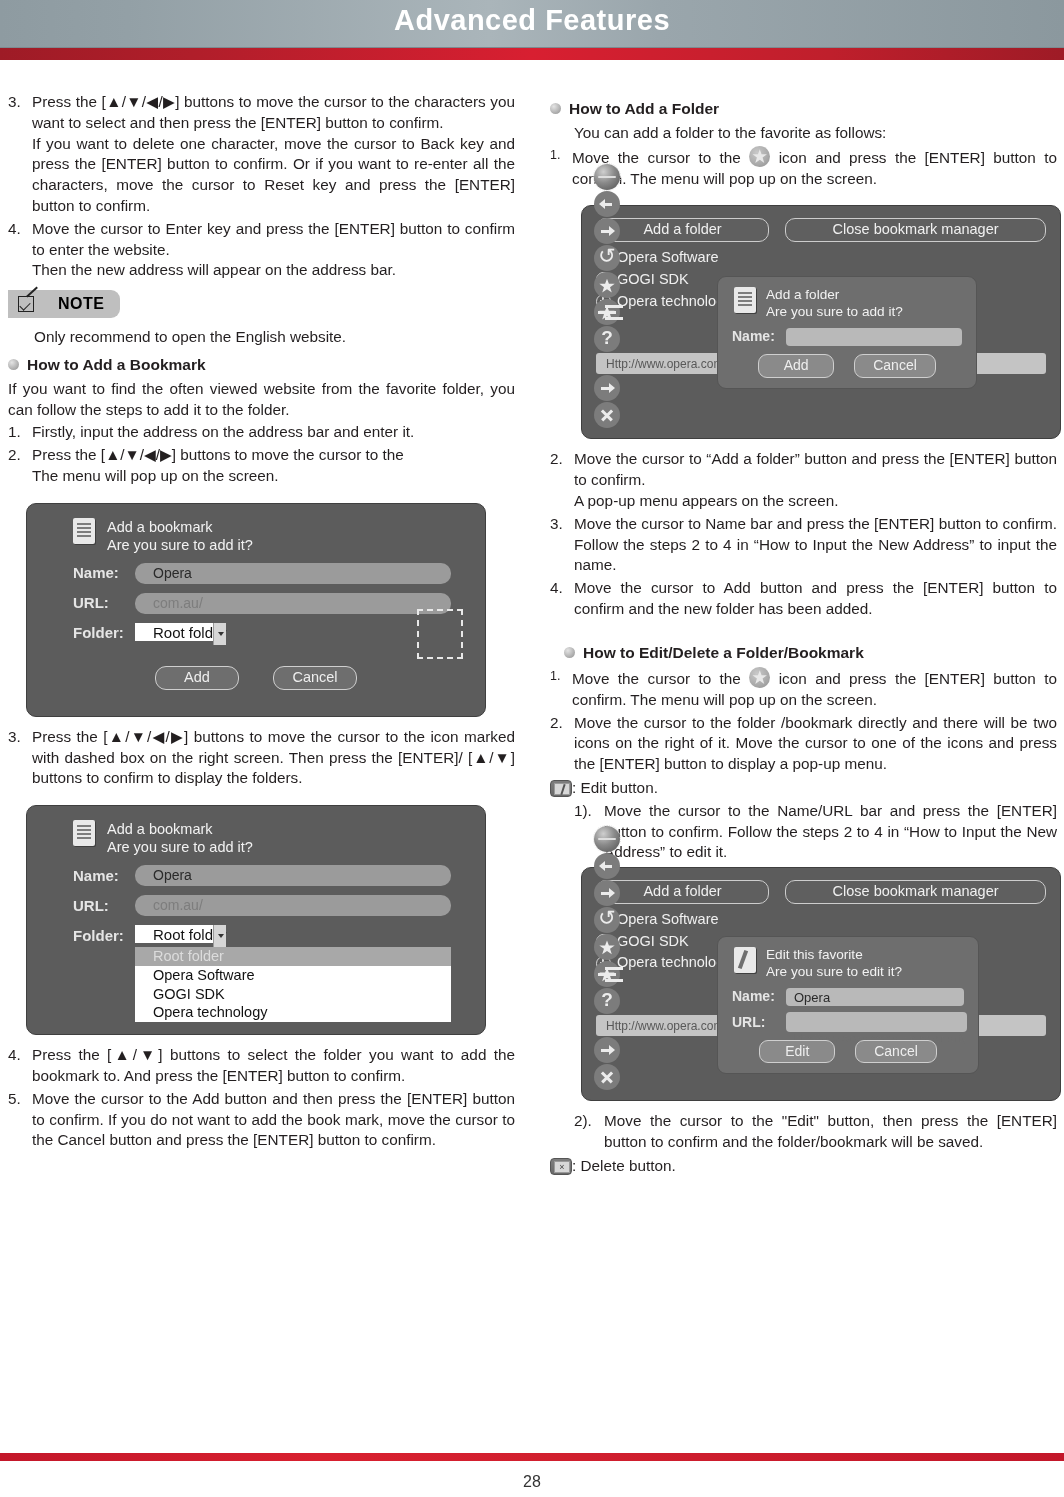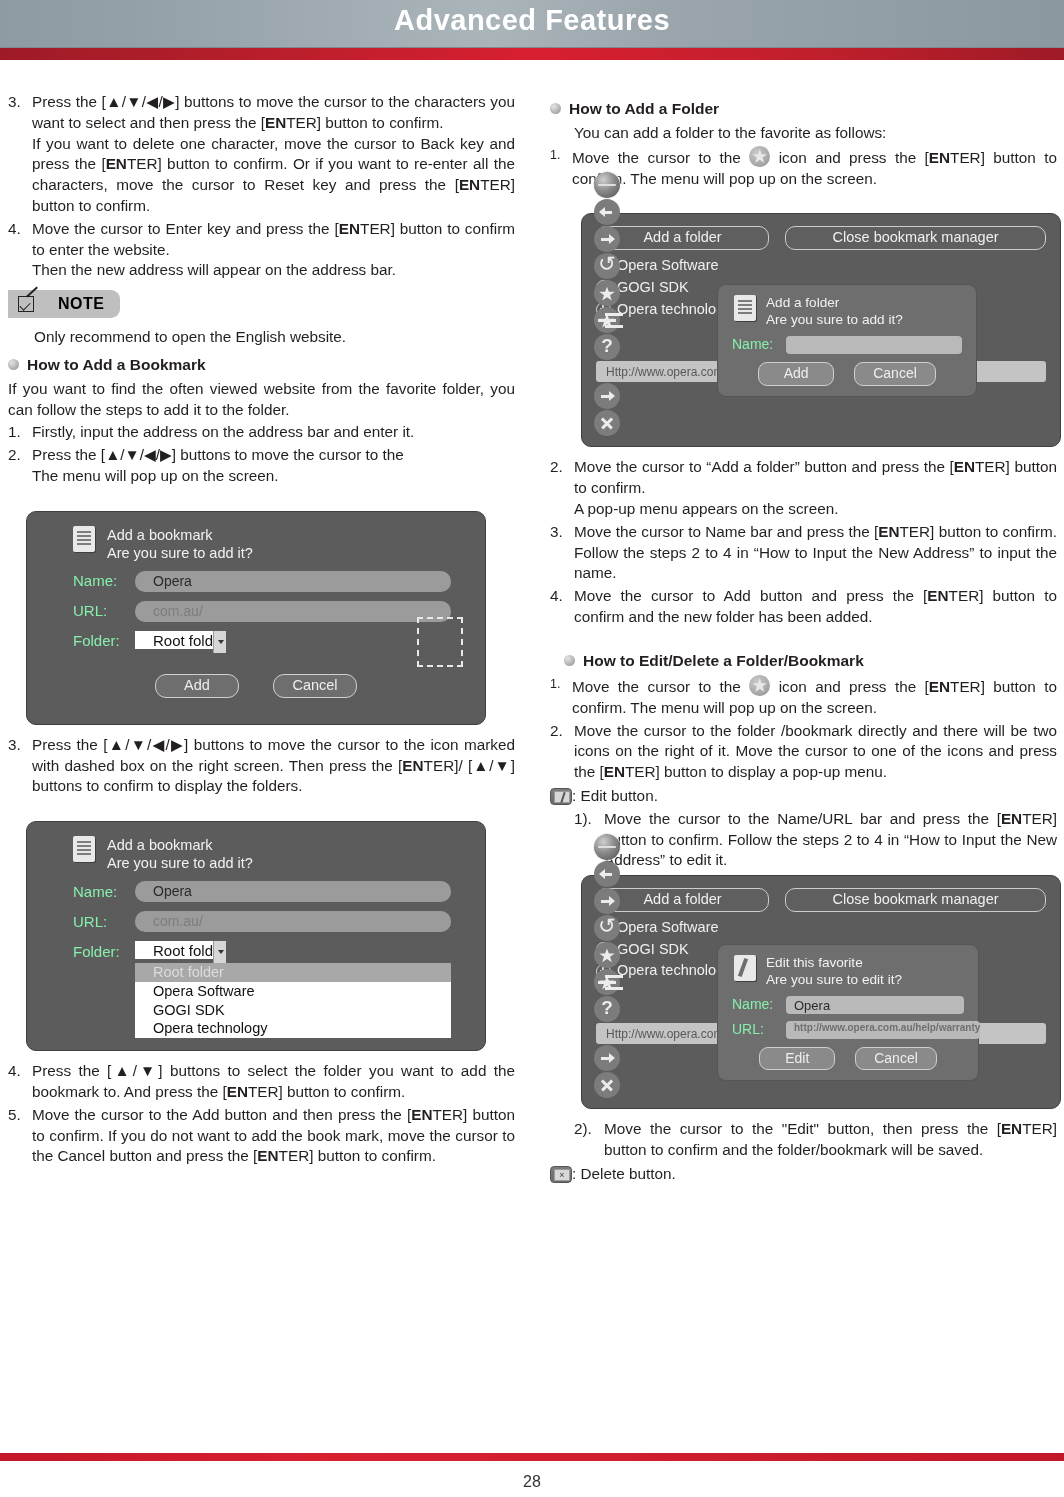--- a/index.html
+++ b/index.html
@@ -48,21 +48,21 @@
   .numitem > .num { flex:0 0 auto; width:24px; text-align:left; }
   .numitem > .num.narrow { width:22px; }
   .numitem > .num.sup { font-size:12.5px; padding-top:1px; }
   .numitem > .body { flex:1 1 auto; text-align:justify; }
   .numitem > .body > p { margin:0; }
   .numitem > .body > p.last { text-align:left; }
   .lastline { text-align:left; }
 
   .indent { margin-left:24px; }
 
-  b.kb { font-weight:bold;margin-top:31px; }
+  b.kb { font-weight:normal;margin-top:31px; }
 
   
   .sec-head {
     display:flex; align-items:center; gap:8px;
     font-weight:bold; font-size:15.5px; margin:6px 0 4px 0;
   }
   .sec-bullet {
     width:11px; height:11px; border-radius:50%;
     background:radial-gradient(circle at 35% 32%, #e4e4e4 0%, #b5b5b5 55%, #8f8f8f 100%);
     flex:0 0 auto;
@@ -131,21 +131,21 @@
     content:""; position:absolute; left:7px; top:0px;
     width:2px; height:11px; background:#555; transform:rotate(18deg);
   }
 
   
   .screen {
     background:#5c5c5c;
     border:1px solid #3f3f3f;
     border-radius:10px;
     position:relative;
-    margin:24px 0 10px 0;
+    margin:16px 0 10px 0;
   }
 
   
   .dlg-screen { width:460px; height:214px; margin-left:18px; }
   .dlg-screen.tall { height:230px; }
 
   .dlg-head { display:flex; gap:12px; padding:14px 0 0 46px; }
   .doc-icon {
     width:22px; height:26px; background:#e9e9e9; border-radius:2px;
     position:relative; flex:0 0 auto; box-shadow:1px 1px 0 #3f3f3f;
@@ -156,21 +156,21 @@
     box-shadow:0 4px 0 #7d7d7d, 0 8px 0 #7d7d7d, 0 12px 0 #7d7d7d;
   }
   .doc-icon.pencil { background:#e9e9e9; }
   .doc-icon.pencil::after {
     content:""; position:absolute; left:7px; top:3px; width:4px; height:19px;
     background:#6f6f6f; transform:rotate(20deg); box-shadow:none;
   }
   .dlg-head .titles { color:#f2f2f2; font-size:14.5px; line-height:1.25; }
 
   .frow { display:flex; align-items:center; margin:9px 0 0 46px; }
-  .frow .lab { color:#86efac; font-size:15px; width:62px; flex:0 0 auto; }
+  .frow .lab { color:#e5e5e5; font-size:15px; width:62px; flex:0 0 auto;font-weight:bold; }
   .field {
     height:21px; border-radius:10px; background:#9b9b9b;
     flex:1 1 auto; margin-right:34px;
     color:#2a2a2a; font-size:14px; padding:1px 0 0 18px;
   }
   .field.dim { color:#7d7d7d; }
 
   .select-wrap { position:relative; flex:1 1 auto; margin-right:34px; }
   .select-box {
     height:22px; background:#ffffff; color:#111; font-size:15px;
@@ -225,21 +225,21 @@
     position:absolute; left:135px; top:70px; width:260px;
     background:#6e6e6e; border:1px solid #555; border-radius:9px;
     padding:8px 10px 10px 10px; z-index:5;
   }
   .popup.edit { top:68px; width:262px; }
   .popup .dlg-head { padding:2px 0 0 6px; gap:10px; }
   .popup .titles { font-size:13.6px; }
   .popup .frow { margin:6px 0 0 4px; }
   .popup .frow .lab { width:54px; font-size:14px; }
   .popup .field { height:18px; margin-right:4px; background:#b9b9b9; font-size:13px; padding-left:8px; border-radius:4px; }
-  .popup .field.url { font-size:10px; color:#6f6f6f; padding-top:0;font-weight:bold; }
+  .popup .field.url { font-size:10px; color:#6f6f6f; padding-top:20px; }
   .popup .dlg-actions { margin-top:8px; gap:20px; }
   .popup .pill { min-width:76px; font-size:14px; background:#8a8a8a; border-radius:9px; }
 
   .toolbar {
     position:absolute; left:12px; right:12px; bottom:10px;
     display:flex; gap:1px;flex-direction:column;
   }
   .tb {
     width:26px; height:26px; border-radius:50%; flex:0 0 auto;
     background:#7c7c7c; position:relative;

